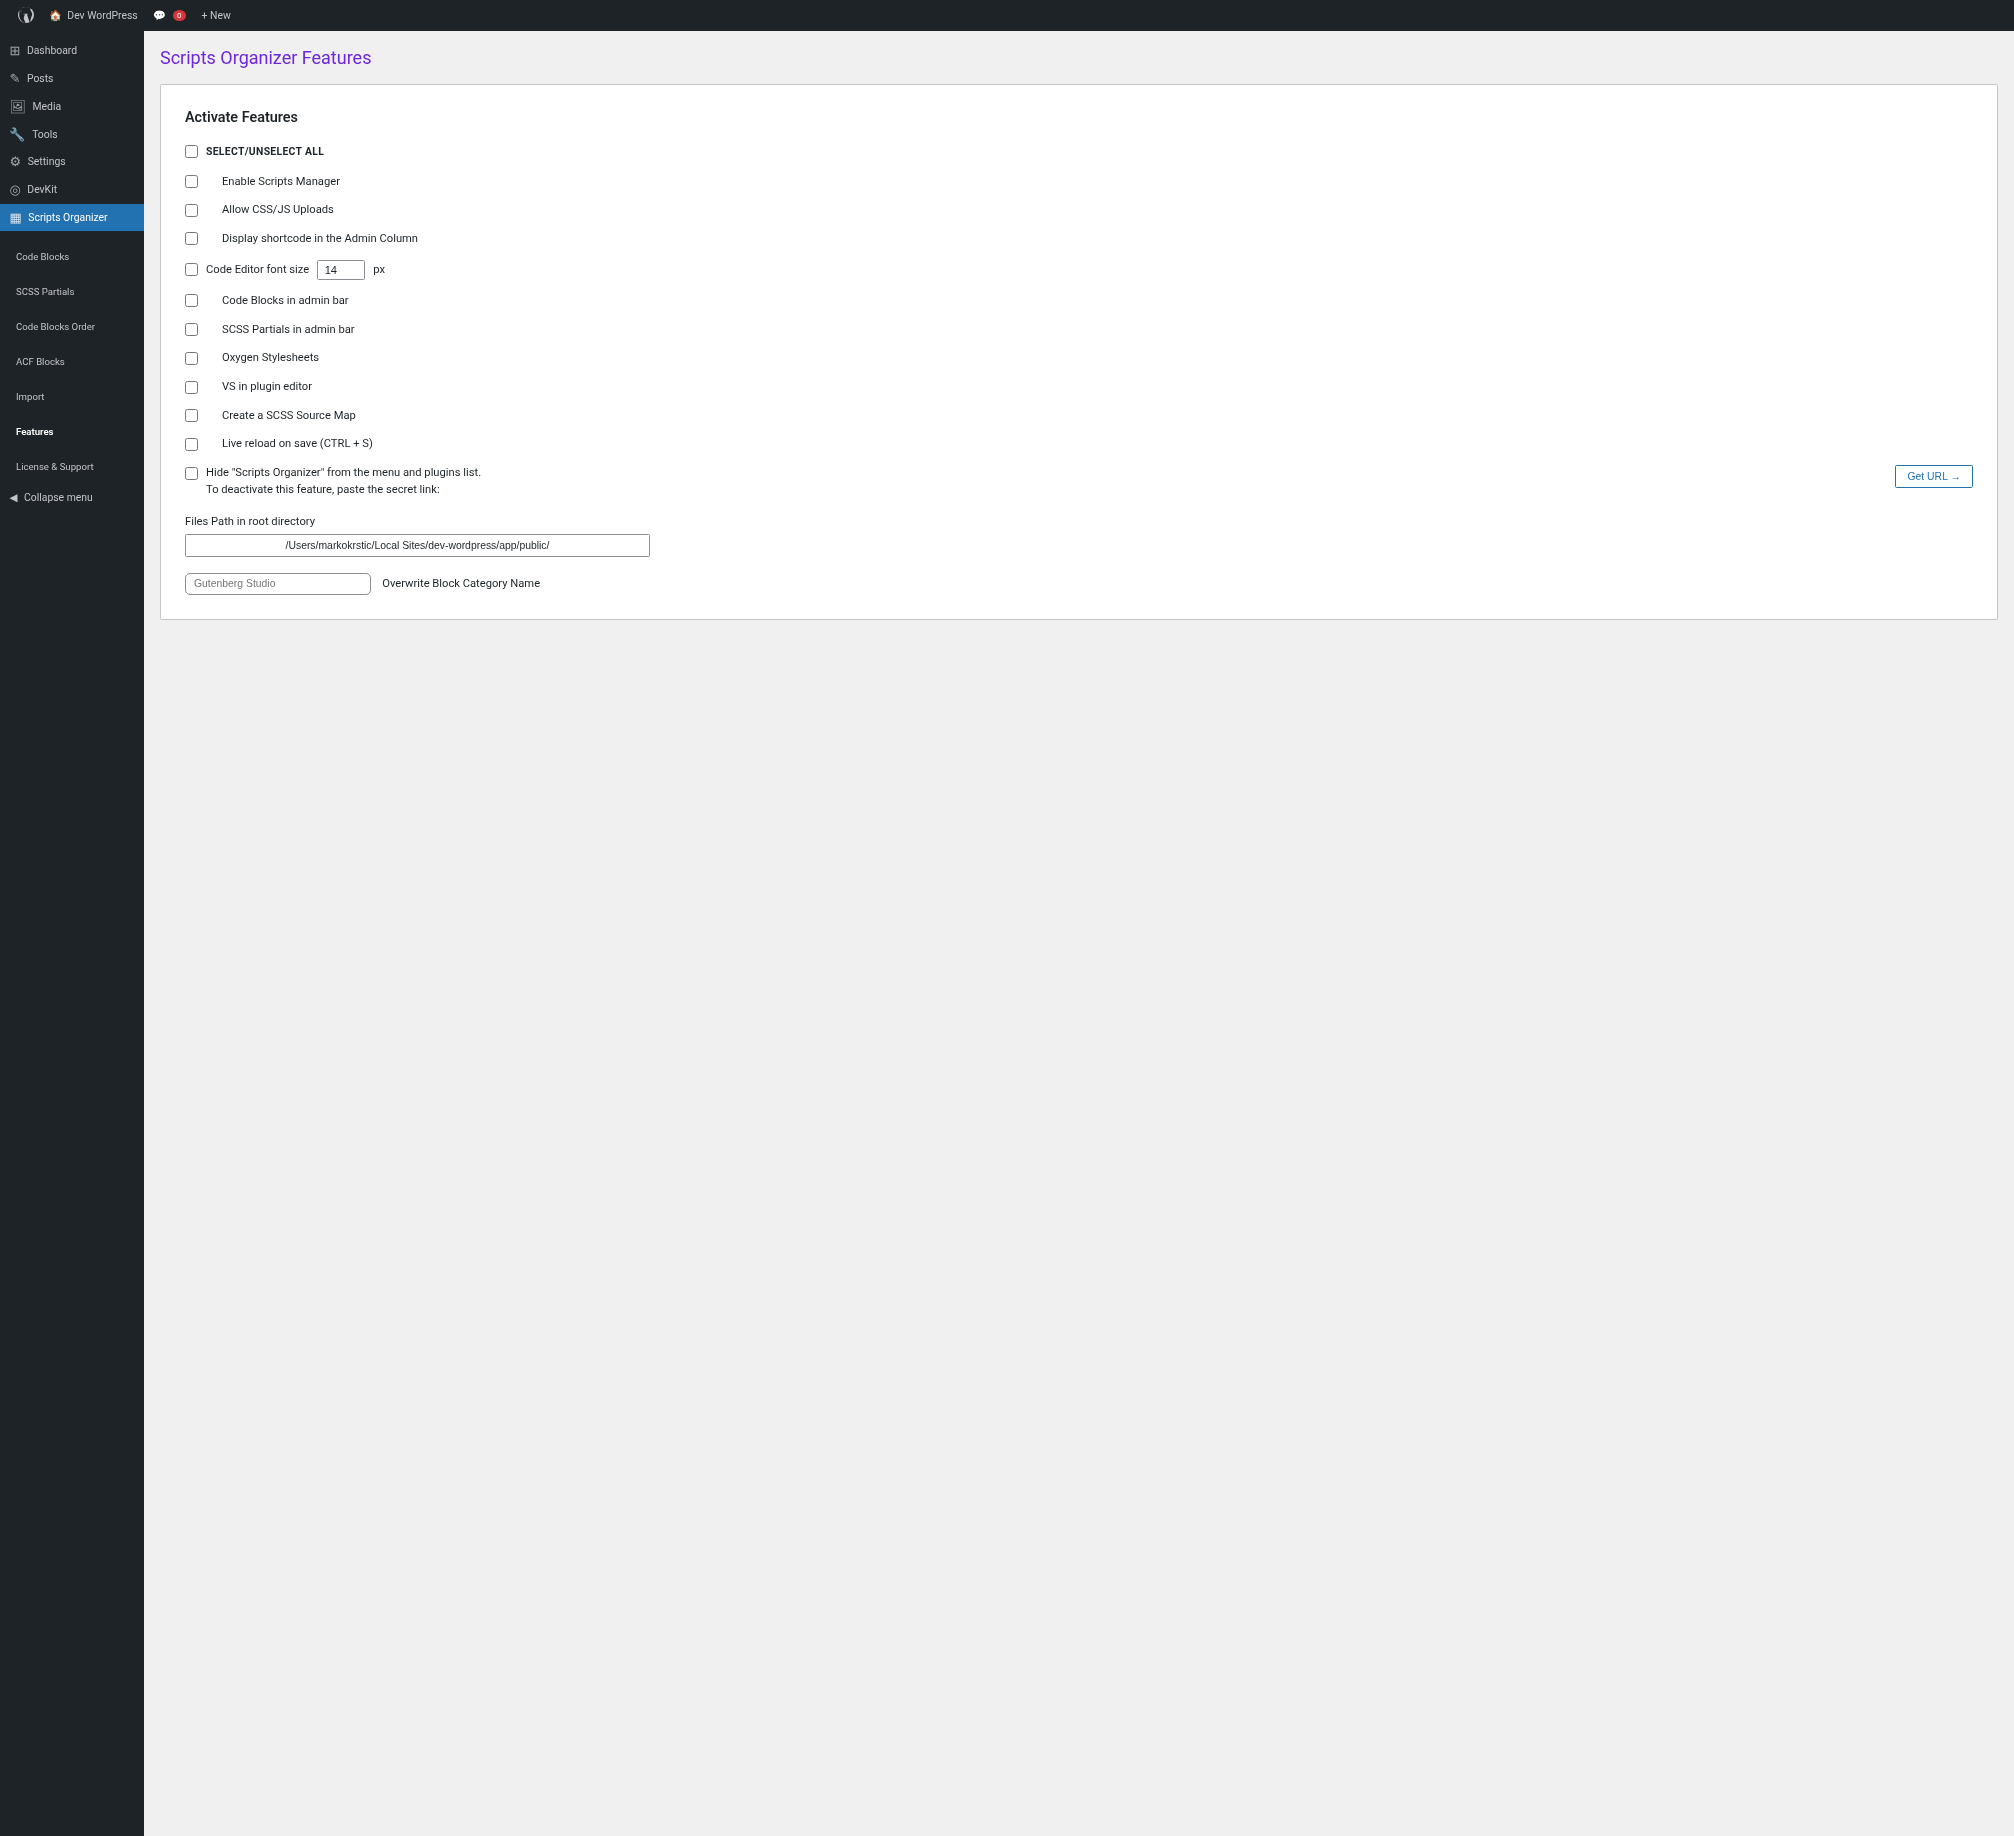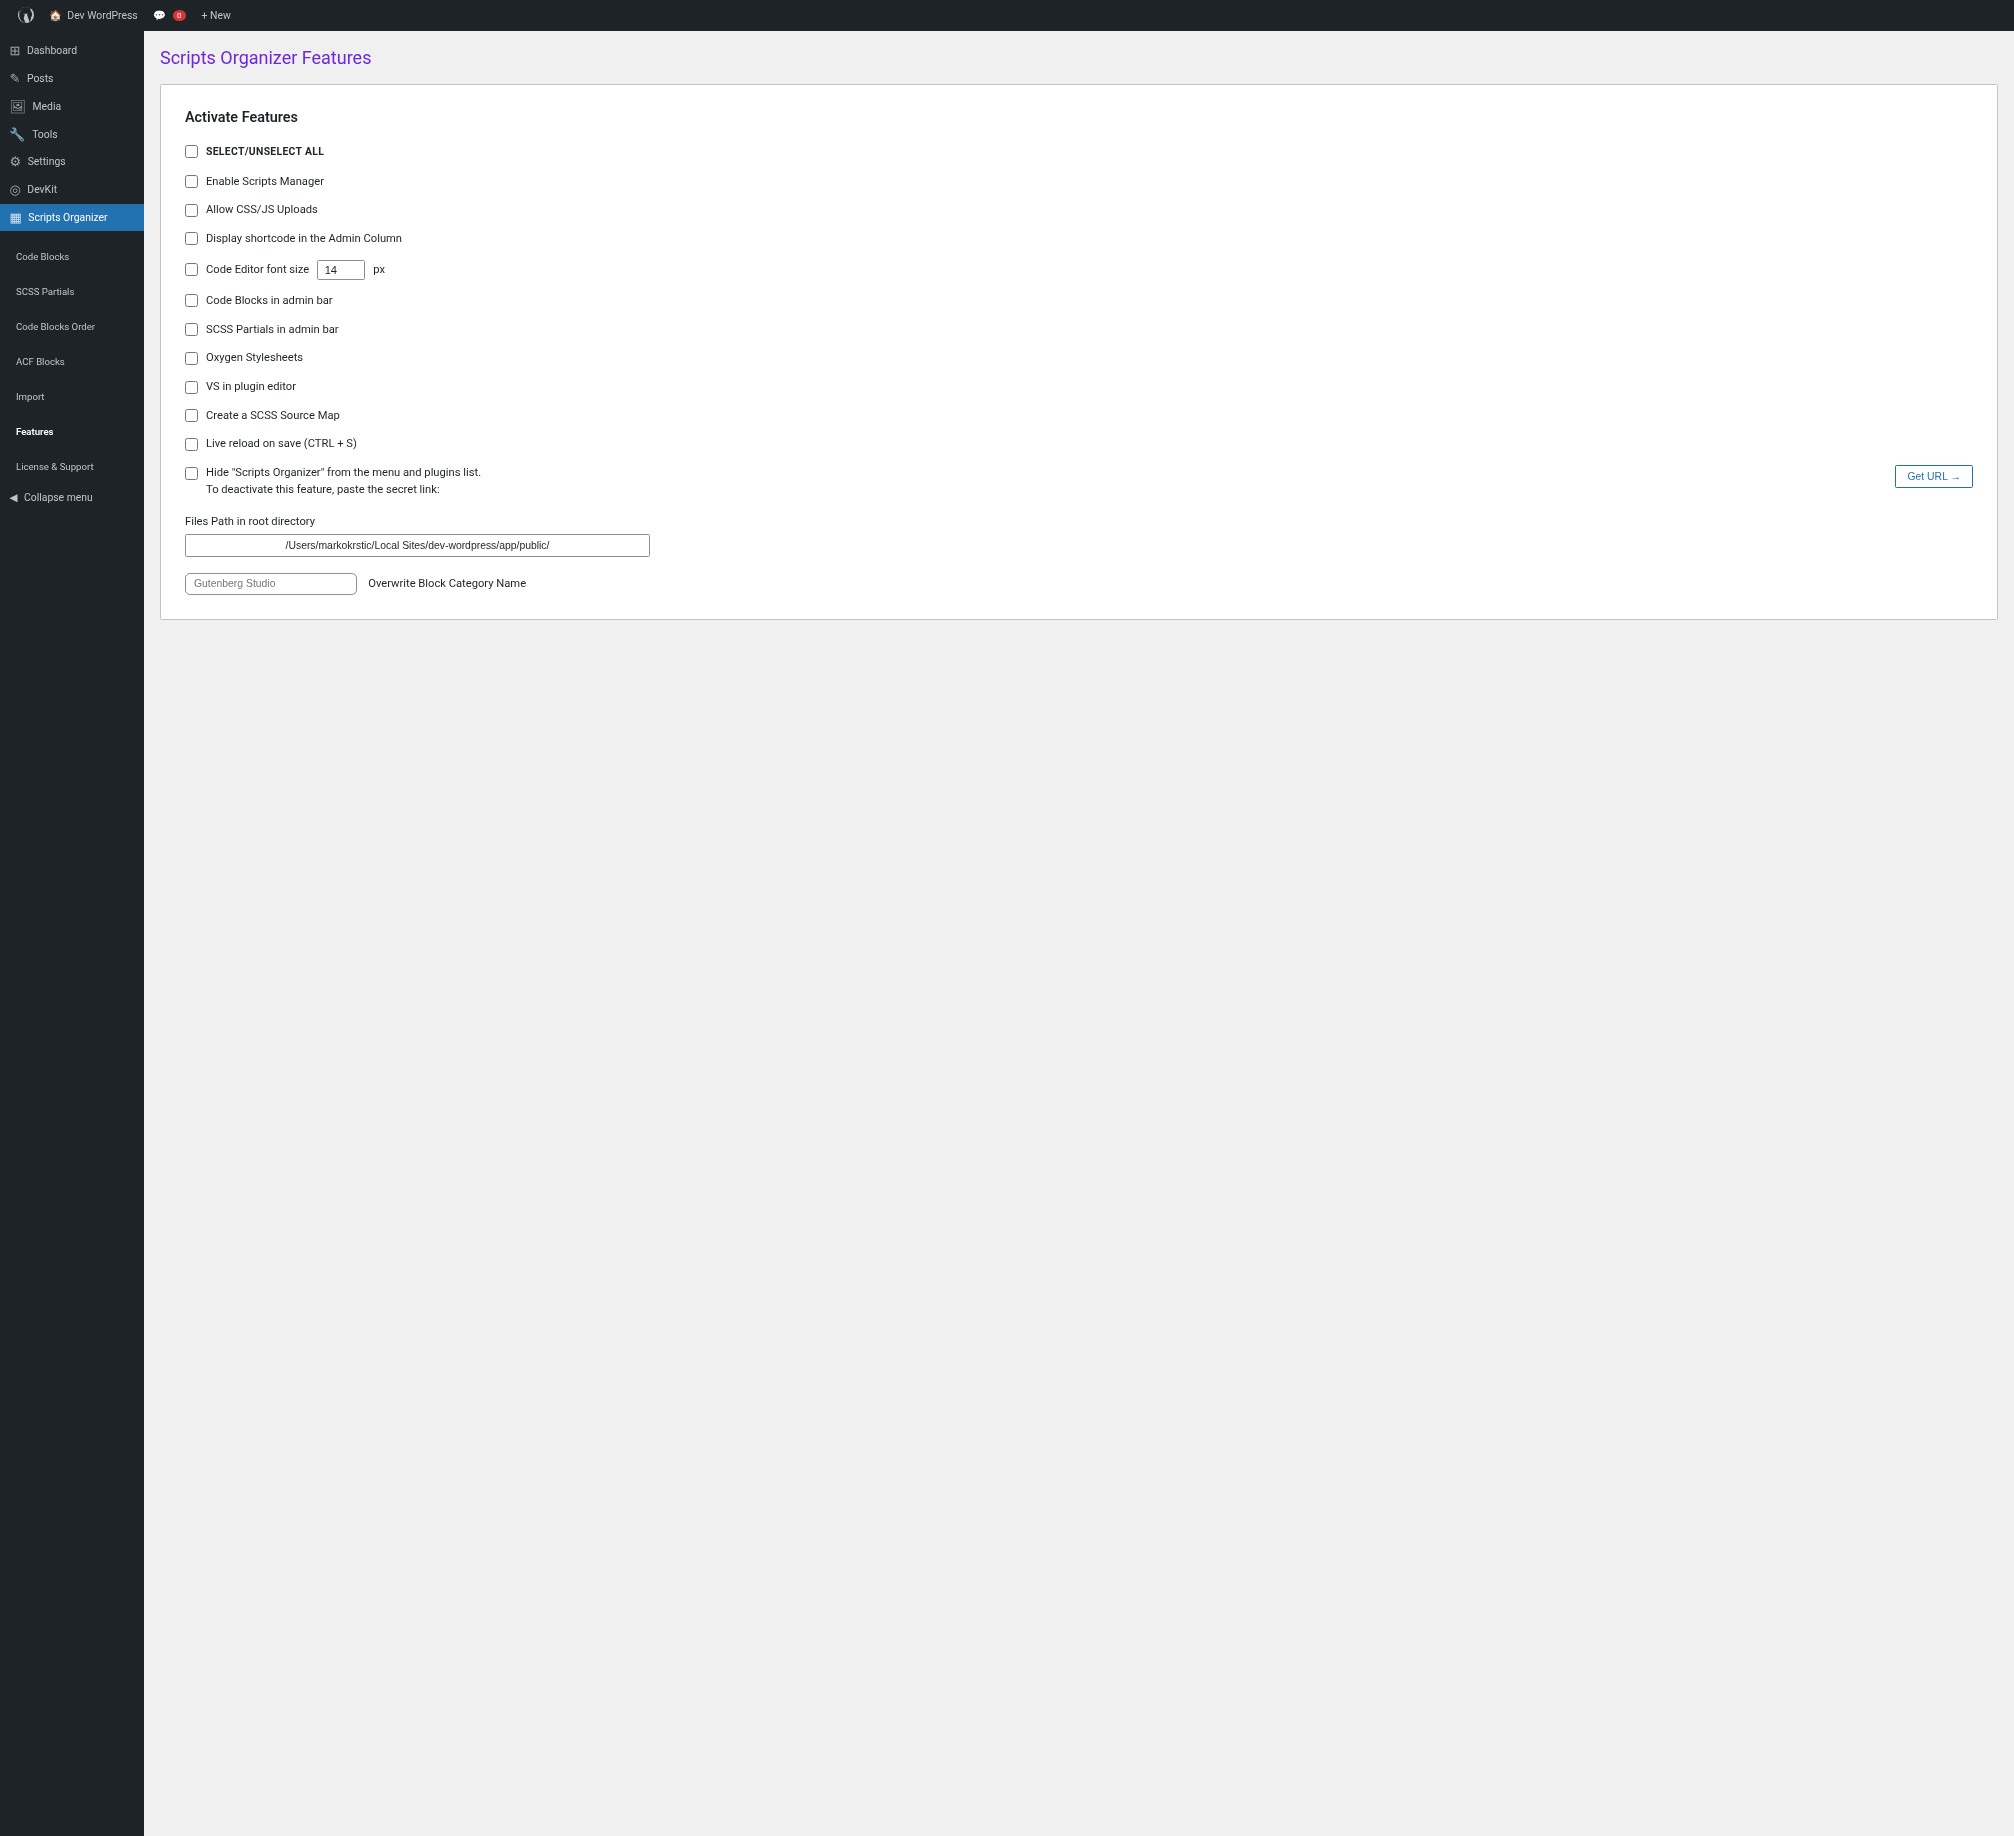--- a/index.html
+++ b/index.html
@@ -108,21 +108,21 @@
     .section-title {
       font-size: 14.4px;
       font-weight: 600;
       color: #1d2327;
       margin-bottom: 19px;
     }
 
     .feature-item {
       display: flex;
       align-items: flex-start;
-      gap: 8px;
+      gap: 24px;
       margin-bottom: 13px;
     }
 
     .feature-item input[type="checkbox"] {
       margin-top: 1.6px;
       width: 13px;
       height: 13px;
       flex-shrink: 0;
       cursor: pointer;
     }
@@ -225,21 +225,21 @@
       align-items: center;
       gap: 11.2px;
     }
     .gutenberg-input {
       border: 0.8px solid #8c8f94;
       padding: 4.8px 8px;
       font-size: 10.4px;
       color: #8c8f94;
       background: #fff;
       border-radius: 5px;
-      width: 172px;
+      width: 186px;
     }
     .overwrite-label {
       font-size: 11.2px;
       color: #1d2327;
     }
   </style>
 </head>
 <body>
 
 <div class="admin-bar">

